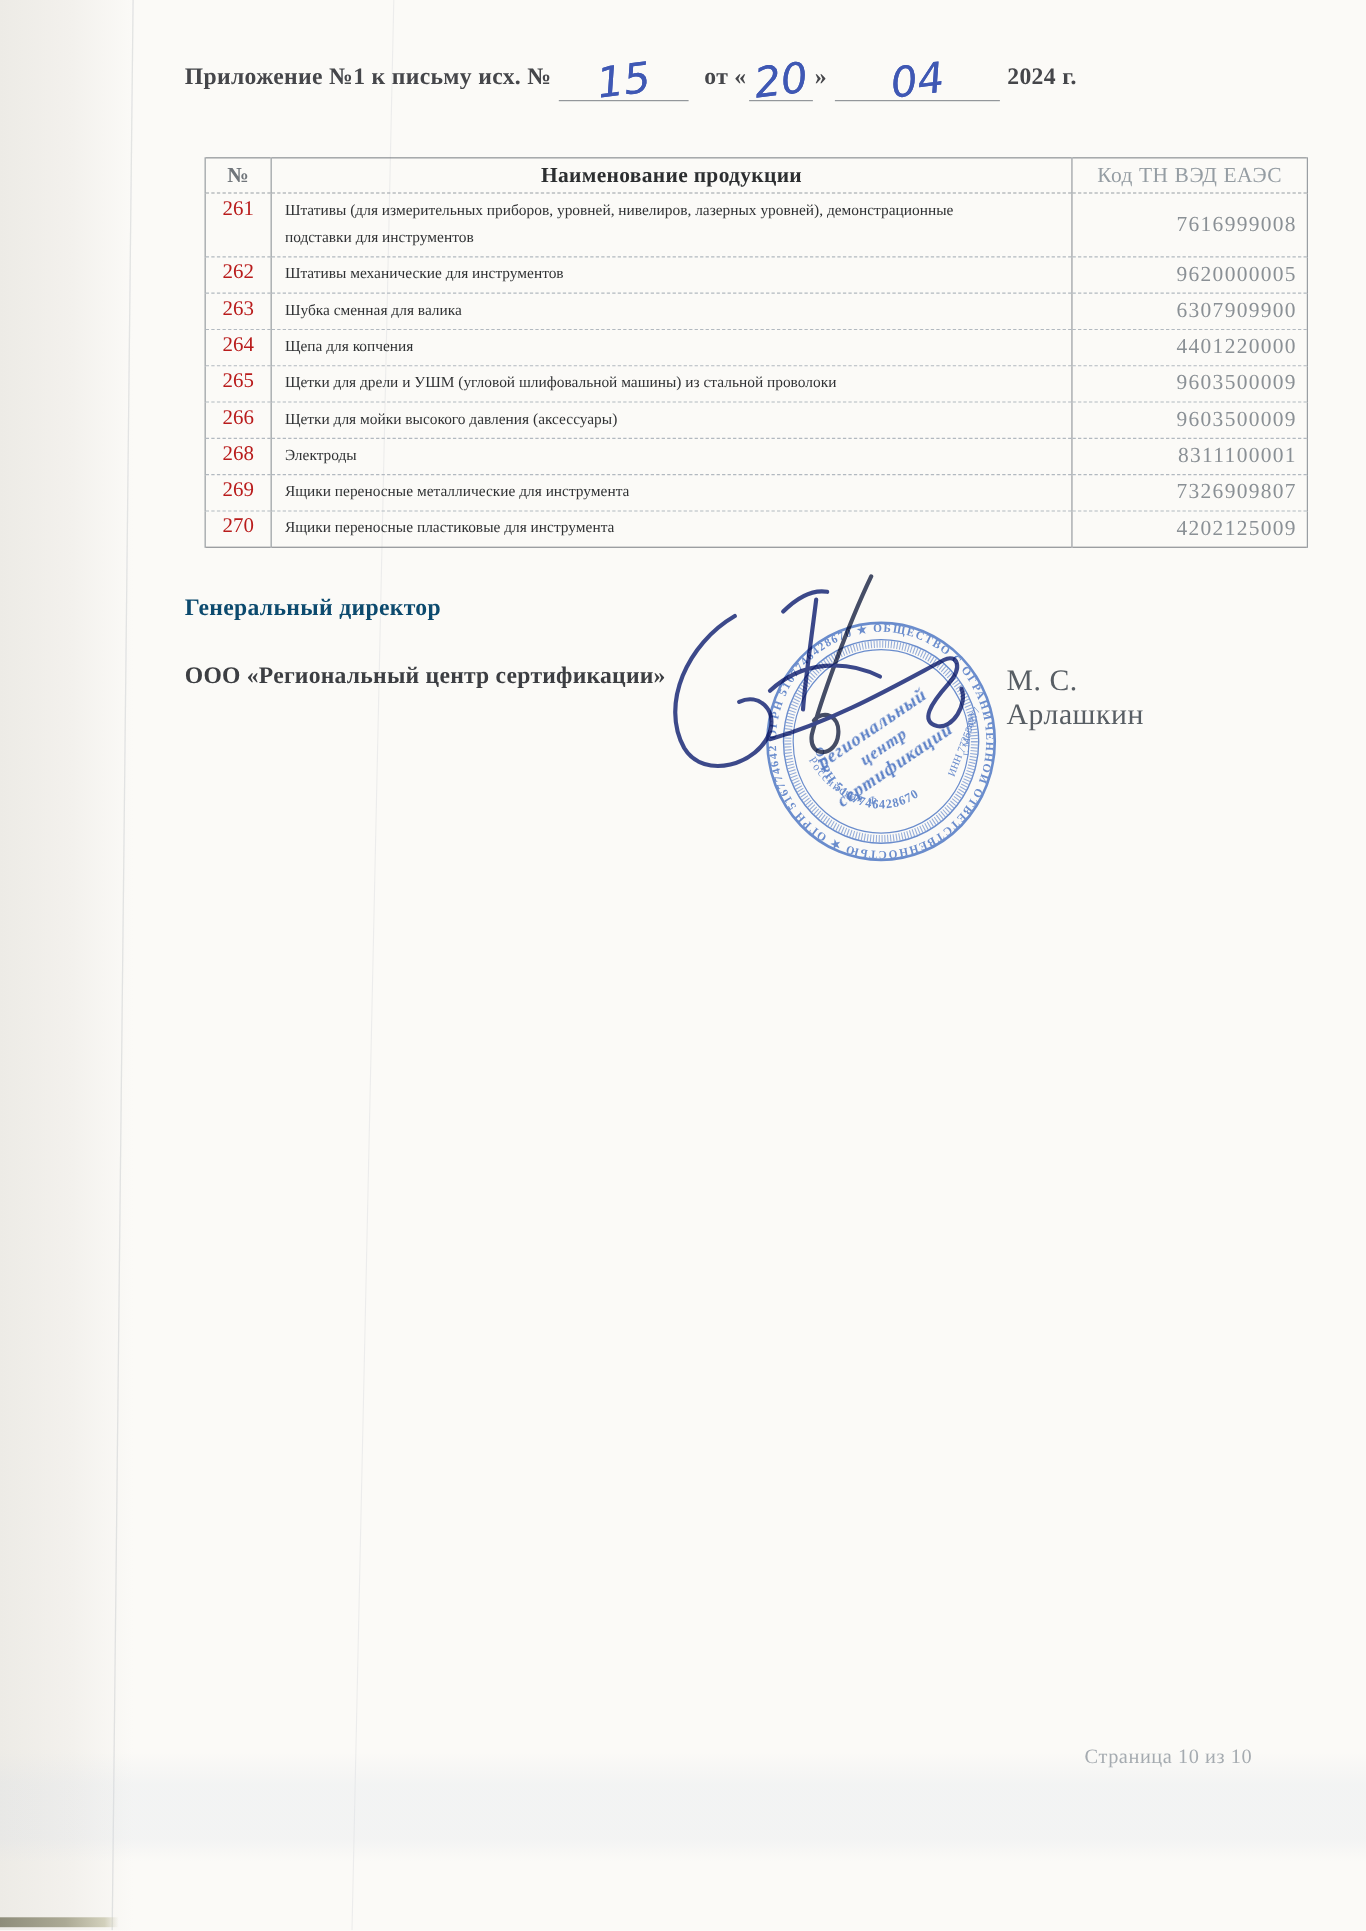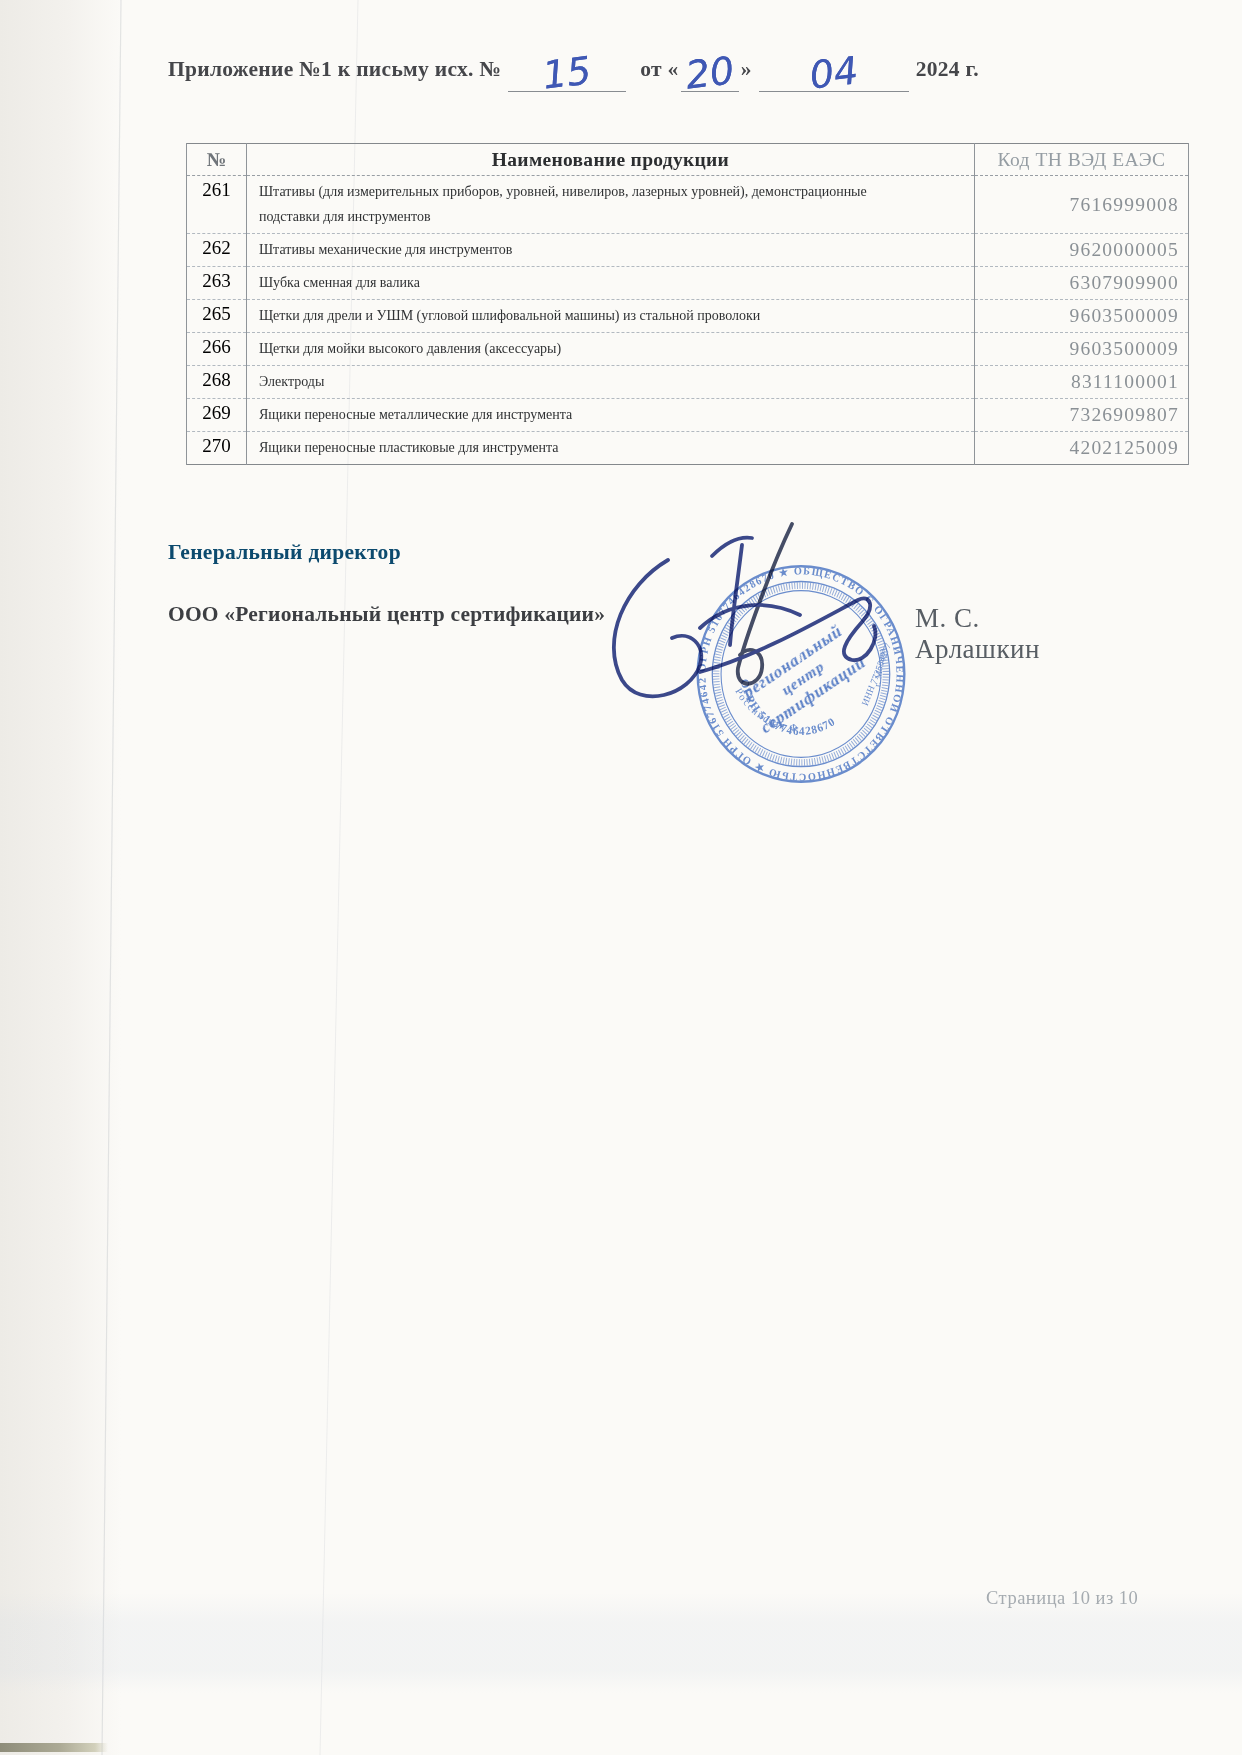--- a/index.html
+++ b/index.html
@@ -35,21 +35,21 @@
   table.products{position:absolute;left:186px;top:143px;width:1002px;border-collapse:collapse;table-layout:fixed;
     border:1.6px solid #84888c;}
   table.products th, table.products td{border:1px solid #8f9499;}
   table.products td, table.products th{border-top:1px dashed #b2b9c0;border-bottom:1px dashed #b2b9c0;}
   table.products thead th{border-bottom:1px dashed #989ea4;}
   thead th{height:27px;font-size:19.5px;padding:2px 0;}
   .th-num{color:#70757a;font-weight:bold;}
   .th-name{color:#2c2e30;font-weight:bold;letter-spacing:.3px;}
   .th-code{color:#959da3;font-weight:normal;letter-spacing:.5px;}
   td{height:24px;}
-  .c-num{text-align:center;vertical-align:top;padding-top:3px;font-size:19px;color:#000000;}
+  .c-num{text-align:center;vertical-align:top;padding-top:3px;font-size:19px;color:#b91c1c;}
   .c-name{padding:3px 60px 4px 12px;font-size:14px;line-height:25px;color:#303234;}
   .c-code{text-align:right;vertical-align:middle;padding-right:9px;font-size:19.5px;color:#8a9095;letter-spacing:1.2px;}
 
   
   .sig-title{position:absolute;left:168px;top:540px;font-size:21.5px;font-weight:bold;color:#0c4a6e;letter-spacing:.3px;}
   .sig-line{position:absolute;left:168px;top:602px;width:940px;}
   .sig-company{font-size:21.5px;font-weight:bold;color:#3c3e42;letter-spacing:.2px;}
   .sig-person{position:absolute;left:747px;top:1px;font-size:27px;color:#585e64;letter-spacing:.5px;}
 
   .stamp{position:absolute;left:684px;top:552px;mix-blend-mode:multiply;}
@@ -111,20 +111,25 @@
       <td class="c-num">262</td>
       <td class="c-name">Штативы механические для инструментов</td>
       <td class="c-code">9620000005</td>
     </tr>
         <tr>
       <td class="c-num">263</td>
       <td class="c-name">Шубка сменная для валика</td>
       <td class="c-code">6307909900</td>
     </tr>
         <tr>
+      <td class="c-num">264</td>
+      <td class="c-name">Щепа для копчения</td>
+      <td class="c-code">4401220000</td>
+    </tr>
+        <tr>
       <td class="c-num">265</td>
       <td class="c-name">Щетки для дрели и УШМ (угловой шлифовальной машины) из стальной проволоки</td>
       <td class="c-code">9603500009</td>
     </tr>
         <tr>
       <td class="c-num">266</td>
       <td class="c-name">Щетки для мойки высокого давления (аксессуары)</td>
       <td class="c-code">9603500009</td>
     </tr>
         <tr>

